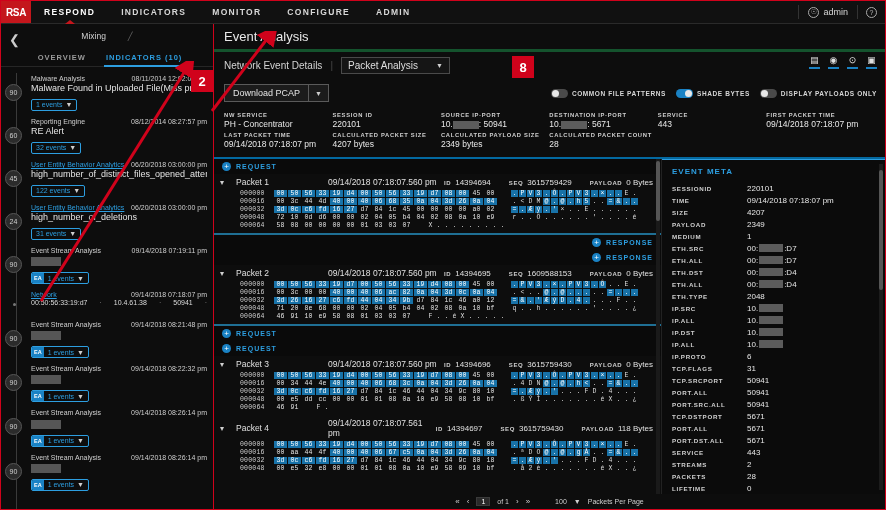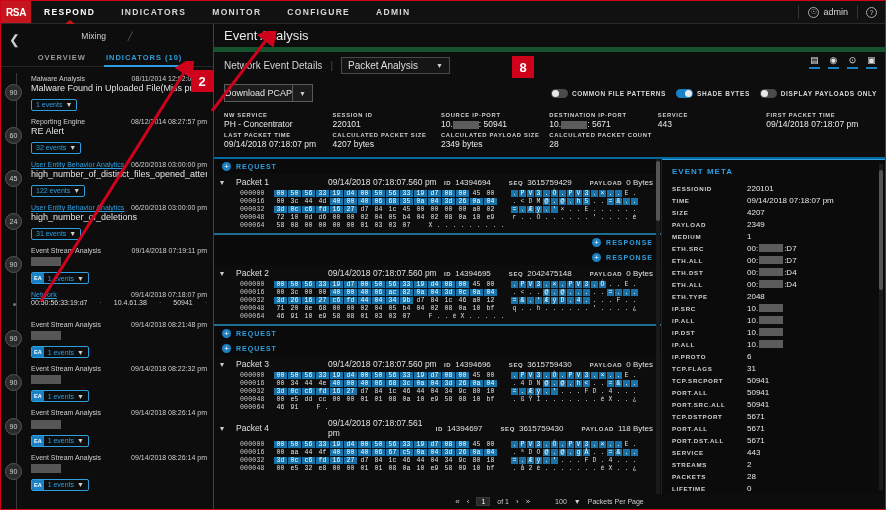--- a/index.html
+++ b/index.html
@@ -147,42 +147,42 @@
     font-size: 7px; color: #dcdcdc; margin-top: 1px;
     display: flex; gap: 12px; align-items: center;
   }
   .net-sub .sep { color: #777; }
 
   
   .right { flex: 1; min-width: 0; display: flex; flex-direction: column; background: #0d0d0d; }
   .ea-title {
     height: 28px; min-height: 28px; display: flex; align-items: center;
     padding-left: 10px; color: #e8e8e8; font-size: 13px;
-    border-bottom: 5px solid #14532d;
+    border-bottom: 3px solid #14532d;
   }
   .ea-sub {
     height: 26px; min-height: 26px; display: flex; align-items: center;
     padding-left: 10px; gap: 8px; color: #d4d4d4; font-size: 10px;
   }
   .ea-sub .divider { color: #4a4a4a; }
   .selbox {
     border: 1px solid #4a4a4a; background: #151515; color: #dedede;
     font-size: 10px; padding: 2px 6px; display: flex; align-items: center;
     gap: 18px; cursor: pointer;
   }
   .caret { font-size: 7px; color: #cfcfcf; }
 
   .ea-tools {
     height: 30px; min-height: 30px; display: flex; align-items: center;
     padding: 0 8px 0 10px; gap: 8px; position: relative;
   }
   .btn-split { display: flex; }
   .btn {
     border: 1px solid #5a5a5a; background: #1b1b1b; color: #e4e4e4;
-    font-size: 9px; padding: 3px 0; cursor: pointer;
+    font-size: 9px; padding: 3px 8px; cursor: pointer;
   }
   .btn-caret {
     border: 1px solid #5a5a5a; border-left: none; background: #1b1b1b;
     color: #ccc; font-size: 7px; padding: 3px 6px; cursor: pointer;
     display: flex; align-items: center;
   }
   .tools-spacer { flex: 1; }
   .toggle-group { display: flex; align-items: center; gap: 4px; margin-left: 10px; }
   .toggle {
     width: 17px; height: 9px; border-radius: 5px; background: #4a4a4a;
@@ -861,21 +861,21 @@
               <div class="pkt-head">
                 <span class="pkt-chev">▾</span>
                 <span class="pkt-name">Packet 2</span>
                 <span class="pkt-time">09/14/2018 07:18:07.560 pm</span>
                 <span class="kv">
                   <span class="klabel">ID</span>
                   <span class="kval">14394695</span>
                 </span>
                 <span class="kv" style="margin-left:12px">
                   <span class="klabel">SEQ</span>
-                  <span class="kval">2042475148</span>
+                  <span class="kval">1609588153</span>
                 </span>
                 <span class="kv" style="margin-left:12px">
                   <span class="klabel">PAYLOAD</span>
                   <span class="kval">0 Bytes</span>
                 </span>
               </div>
               <div class="hex">
                 <div class="hex-rows">
                   <div class="hex-row">
                     <span class="offs">000000</span>

